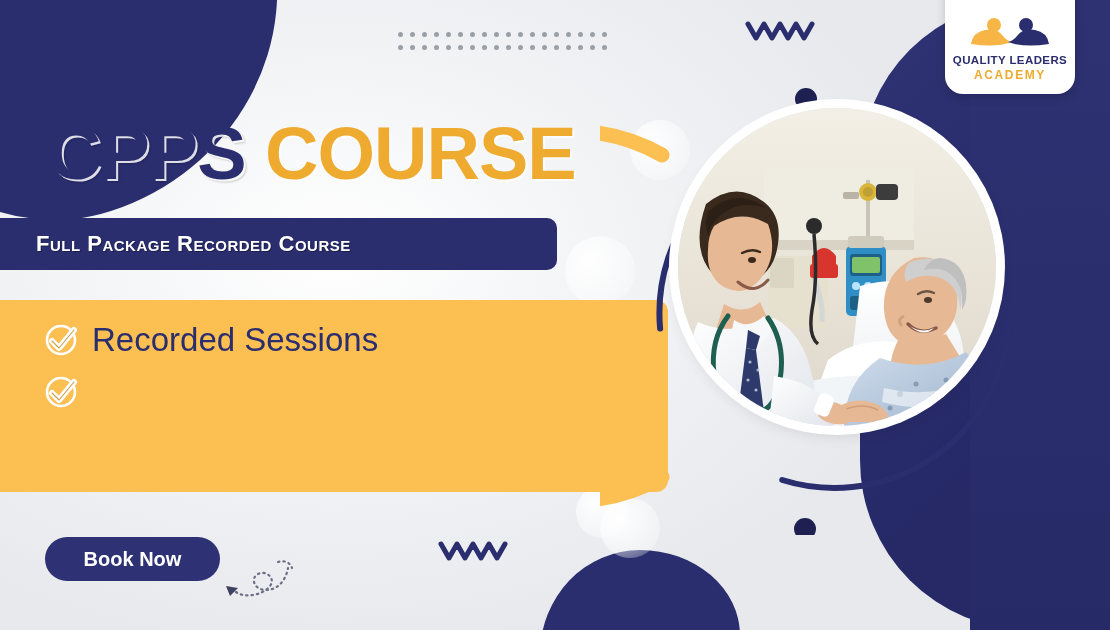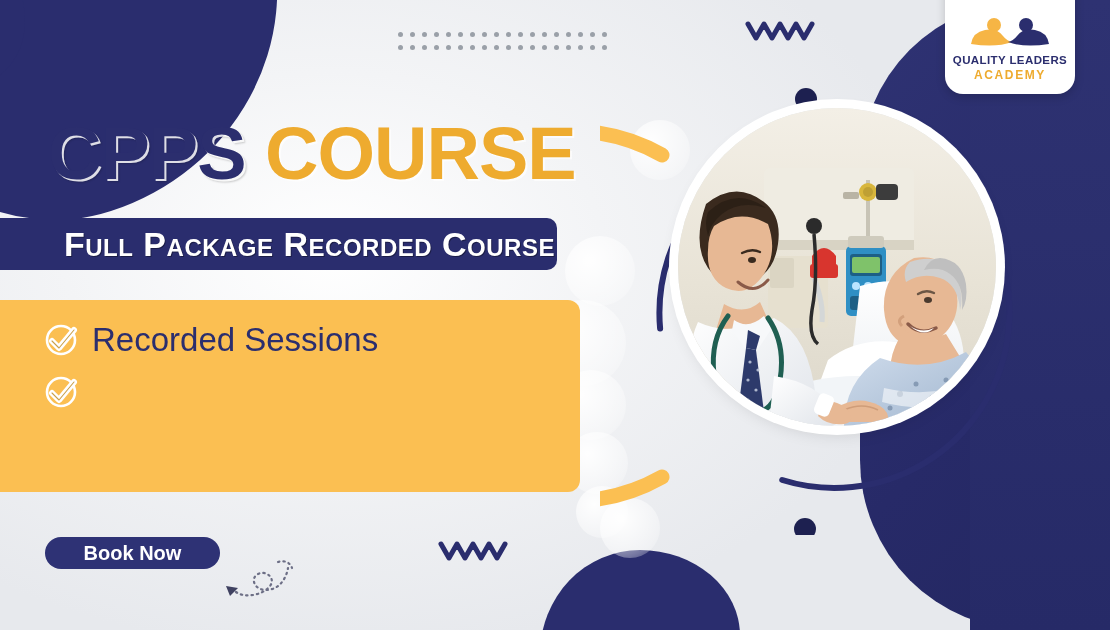--- a/index.html
+++ b/index.html
@@ -71,45 +71,45 @@
     text-shadow:2px 2px 0 rgba(255,255,255,.65);
   }
 
   
   .subtitle-bar{
     position:absolute;left:0;top:218px;width:557px;height:52px;
     background:#2a2d6e;border-radius:0 10px 10px 0;
     display:flex;align-items:center;
   }
   .subtitle-text{
-    margin-left:64px;color:#ffffff;font-size:34px;font-weight:bold;
+    margin-left:36px;color:#ffffff;font-size:22px;font-weight:bold;
     font-variant:small-caps;letter-spacing:.5px;white-space:nowrap;
     text-shadow:1px 1px 0 rgba(0,0,0,.35);
   }
 
   
   .features{
-    position:absolute;left:0;top:300px;width:580px;height:192px;
+    position:absolute;left:0;top:300px;width:668px;height:192px;
     background:#fbbf52;border-radius:0 12px 12px 0;
     padding:14px 0 0 0;box-sizing:border-box;
   }
   .feature{
     display:flex;align-items:center;height:52px;margin-left:44px;
   }
   .feature .check{
     width:34px;height:34px;flex:0 0 34px;margin-right:14px;
   }
   .feature .label{
     color:#2b2e6e;font-size:33px;font-weight:normal;white-space:nowrap;
   }
 
   
   .cta{
     position:absolute;left:45px;top:537px;
-    width:175px;height:32px;border:0;cursor:pointer;
+    width:175px;height:44px;border:0;cursor:pointer;
     background:#2e3275;border-radius:22px;
     color:#fff;font-size:20px;font-weight:bold;
     font-family:"Liberation Sans", sans-serif;
     display:flex;align-items:center;justify-content:center;
   }
 
   
   .photo-wrap{position:absolute;left:600px;top:85px;width:420px;height:450px;}
   .photo-circle{
     position:absolute;left:78px;top:23px;width:318px;height:318px;

